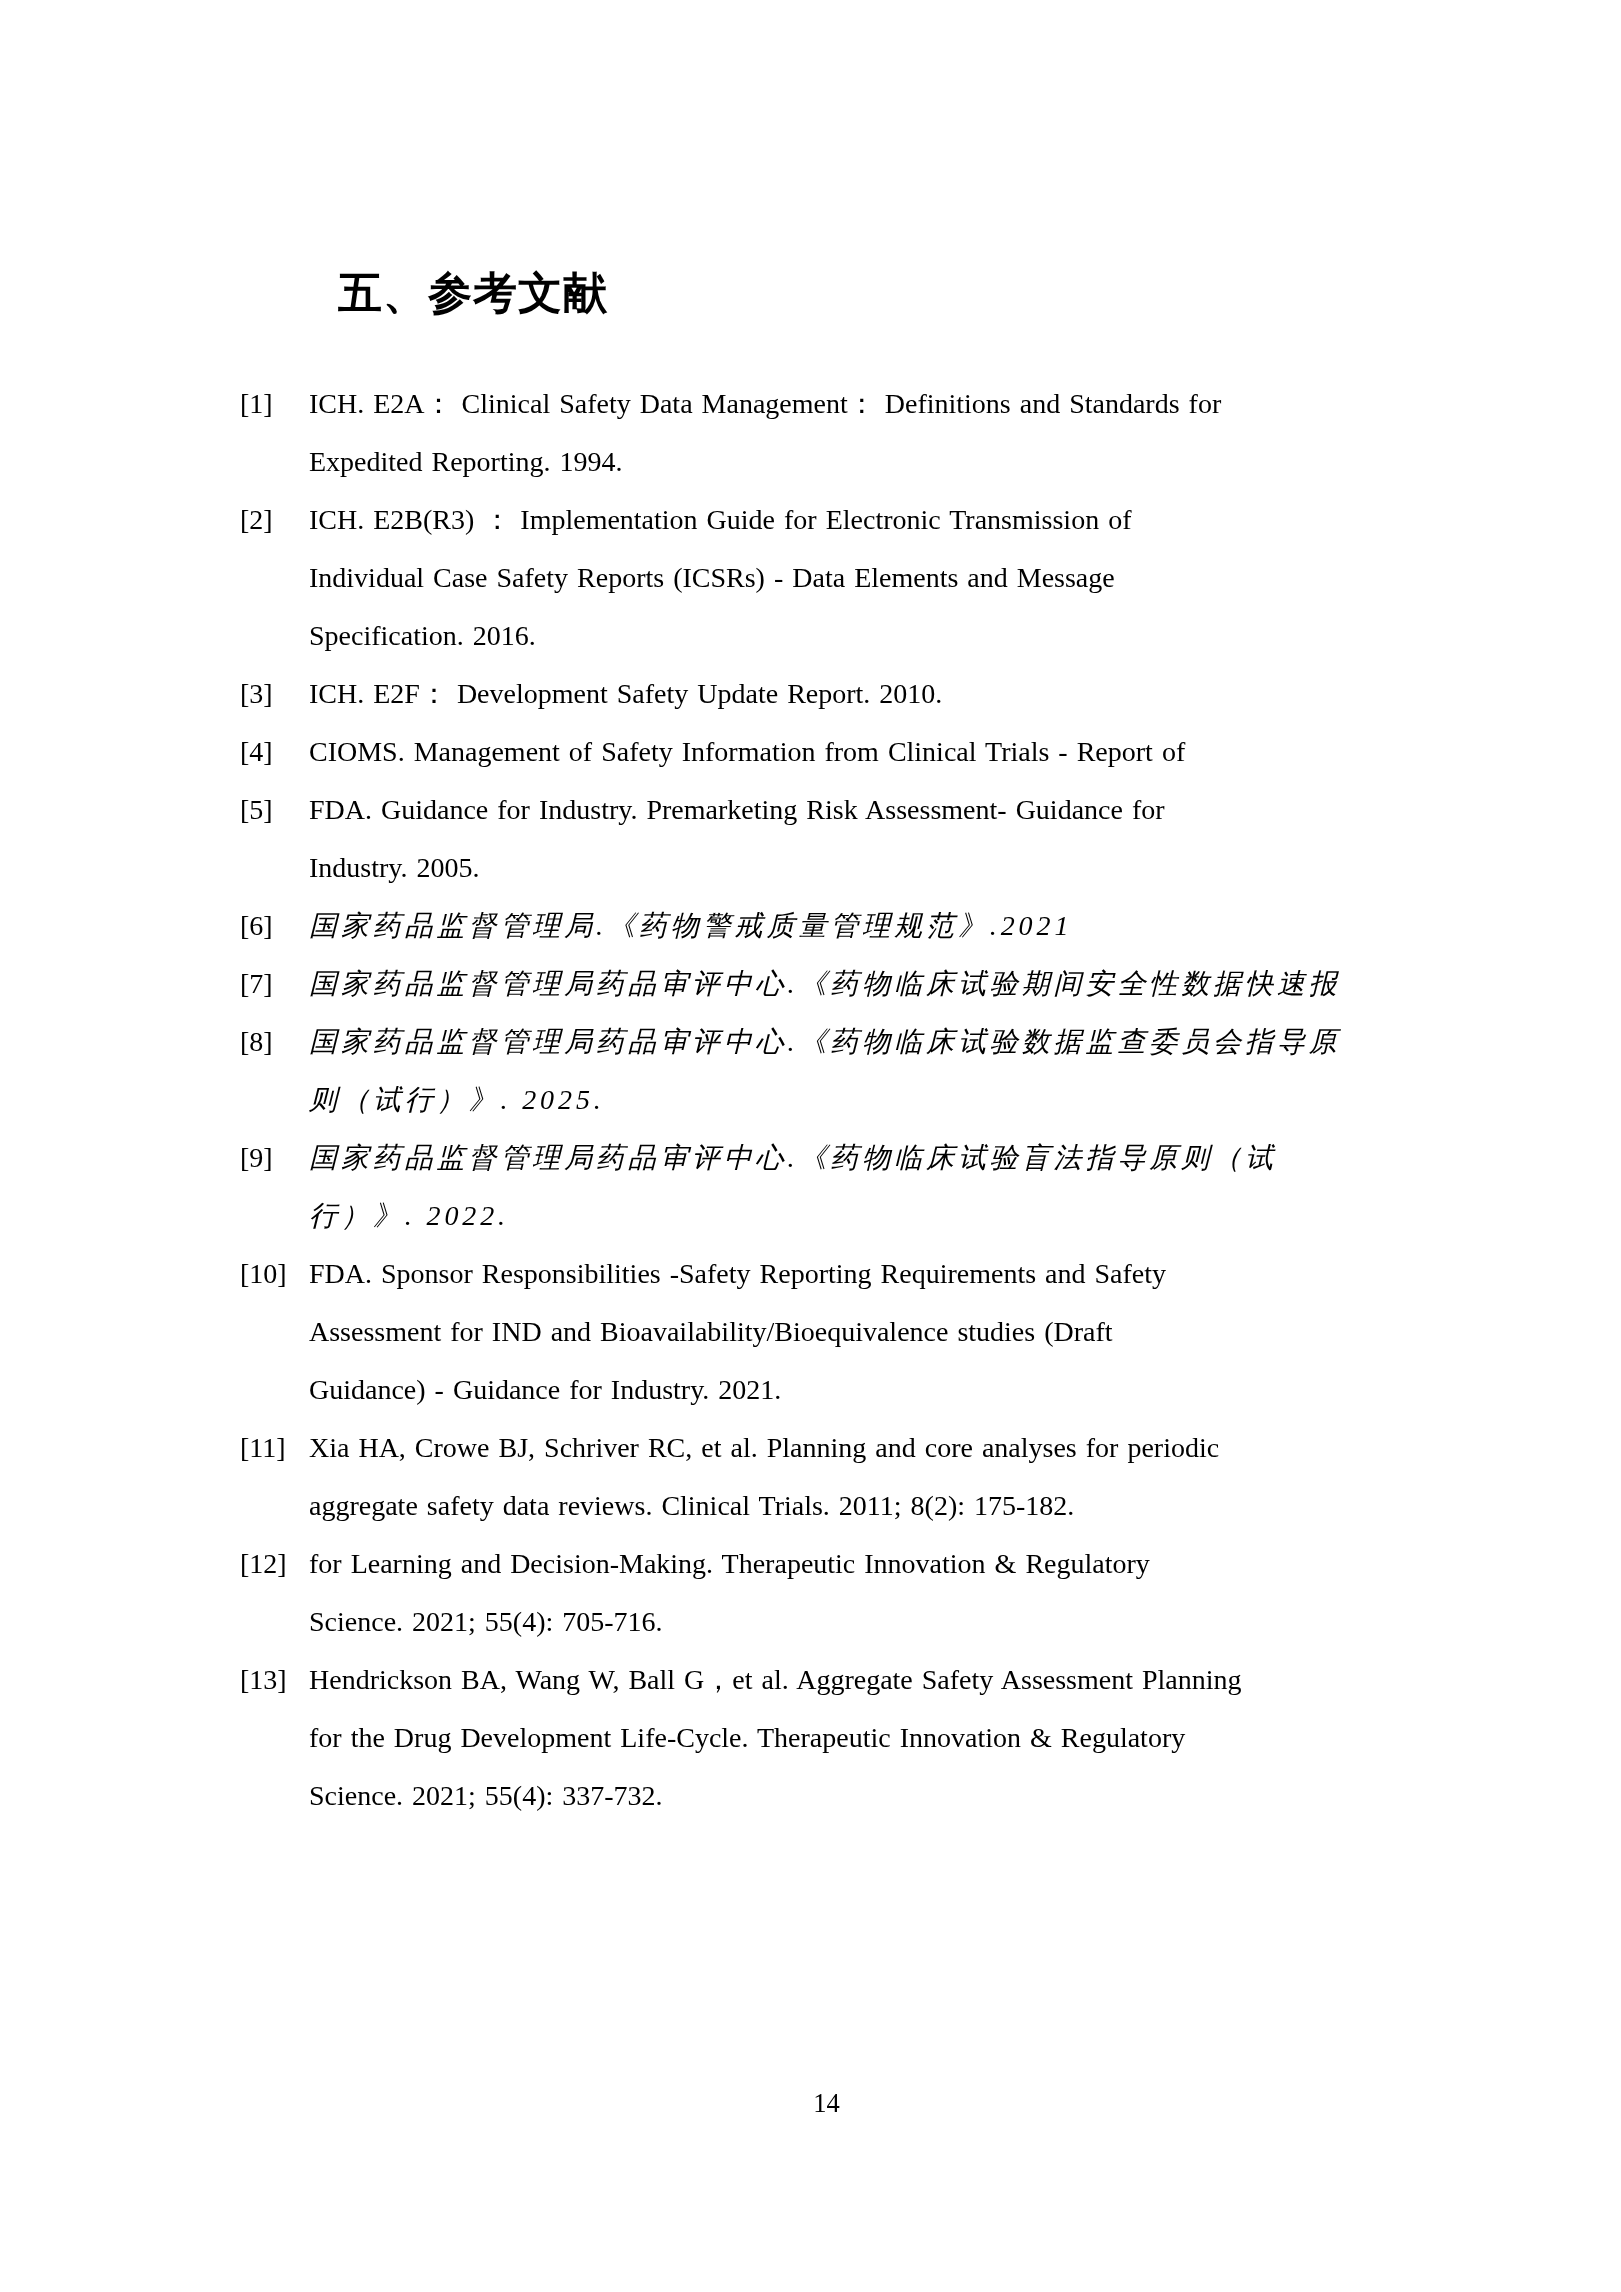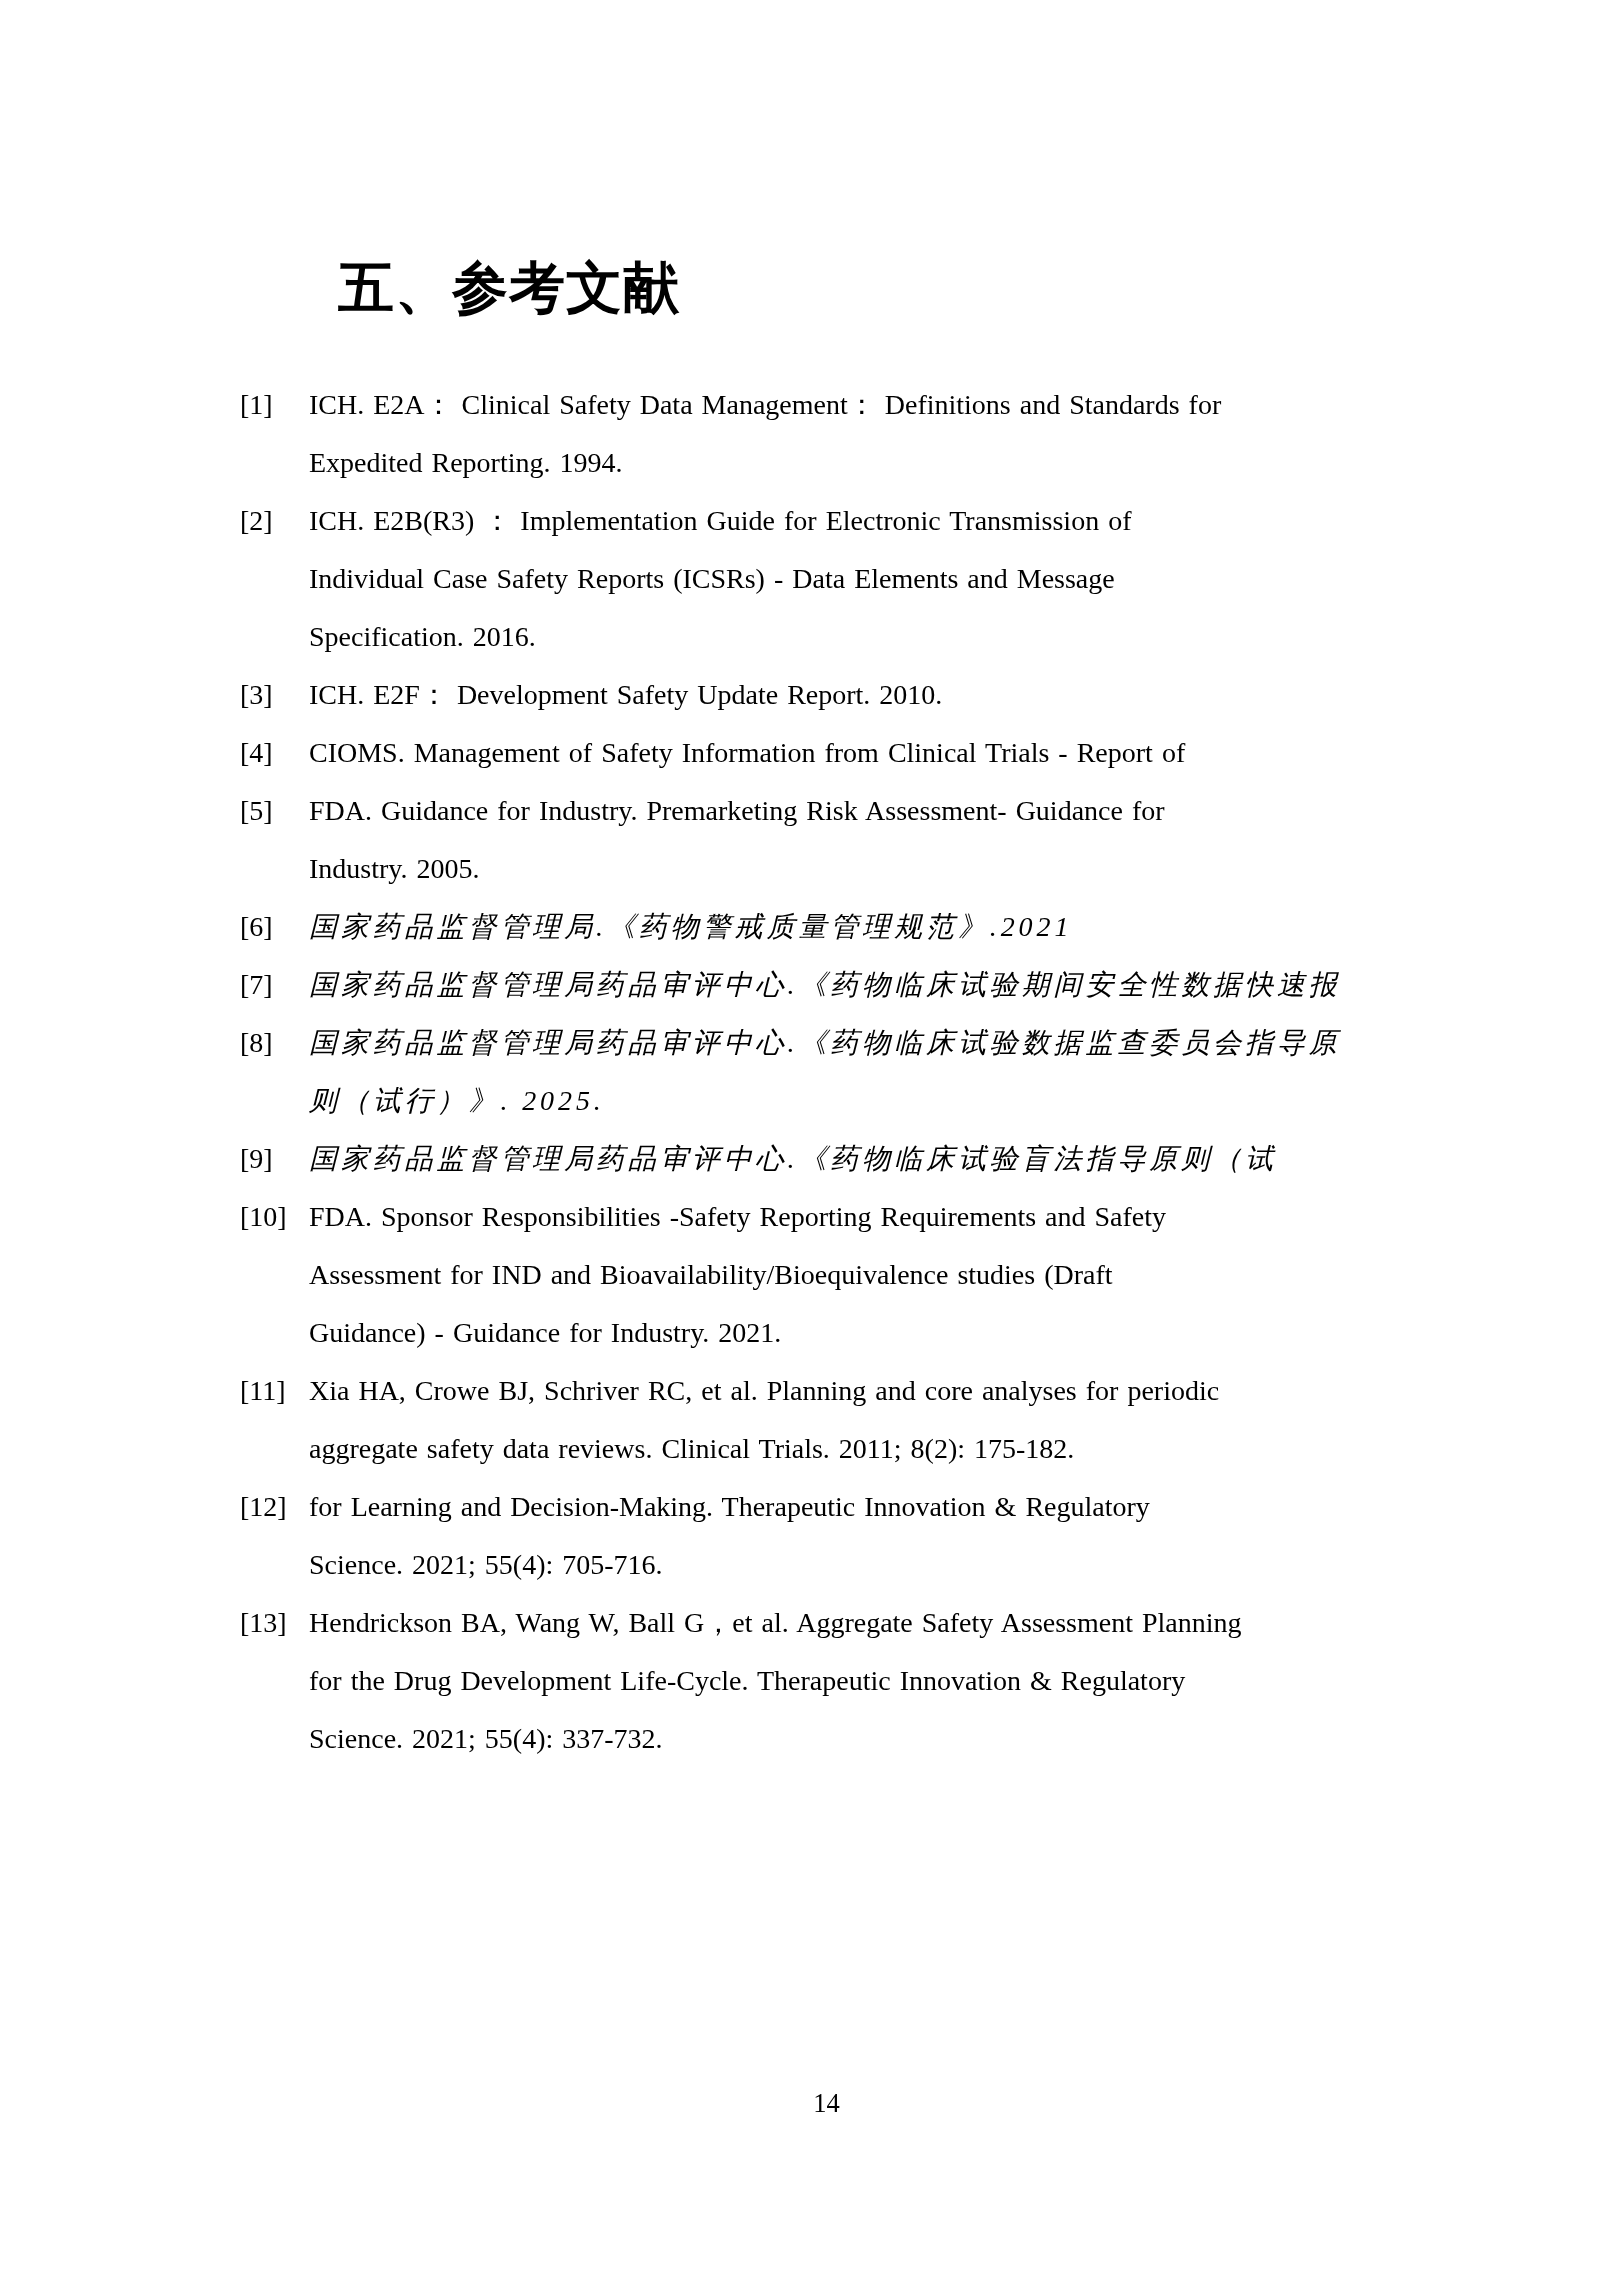--- a/index.html
+++ b/index.html
@@ -10,26 +10,26 @@
   .page {
     position: relative;
     width: 1621px;
     height: 2293px;
     background: #ffffff;
     color: #000000;
     font-family: "Liberation Serif", serif;
     overflow: hidden;
   }
   .doc-title {
-    margin: 0;
+    margin: 13px;
     padding-top: 254px;
     margin-left: 338px;
     font-family: "Liberation Sans", "DejaVu Sans", sans-serif;
     font-weight: 700;
-    font-size: 56px;
+    font-size: 44px;
     line-height: 1.2;
     letter-spacing: 1px;
   }
   .ref-list {
     margin-top: 55px;
     margin-left: 240px;
     margin-right: 235px;
     font-size: 28px;
     line-height: 58px;
   }
@@ -123,20 +123,21 @@
         <span class="ref-id">[8]</span>
         <div class="ref-body">
           <div class="ref-line">国家药品监督管理局药品审评中心.《药物临床试验数据监查委员会指导原</div>
           <div class="ref-line">则（试行）》. 2025.</div>
         </div>
       </div>
       <div class="ref zh">
         <span class="ref-id">[9]</span>
         <div class="ref-body">
           <div class="ref-line">国家药品监督管理局药品审评中心.《药物临床试验盲法指导原则（试</div>
+          <div class="ref-line">行）》. 2022.</div>
         </div>
       </div>
       <div class="ref">
         <span class="ref-id">[10]</span>
         <div class="ref-body">
           <div class="ref-line">FDA. Sponsor Responsibilities -Safety Reporting Requirements and Safety</div>
           <div class="ref-line">Assessment for IND and Bioavailability/Bioequivalence studies (Draft</div>
           <div class="ref-line">Guidance) - Guidance for Industry. 2021.</div>
         </div>
       </div>

